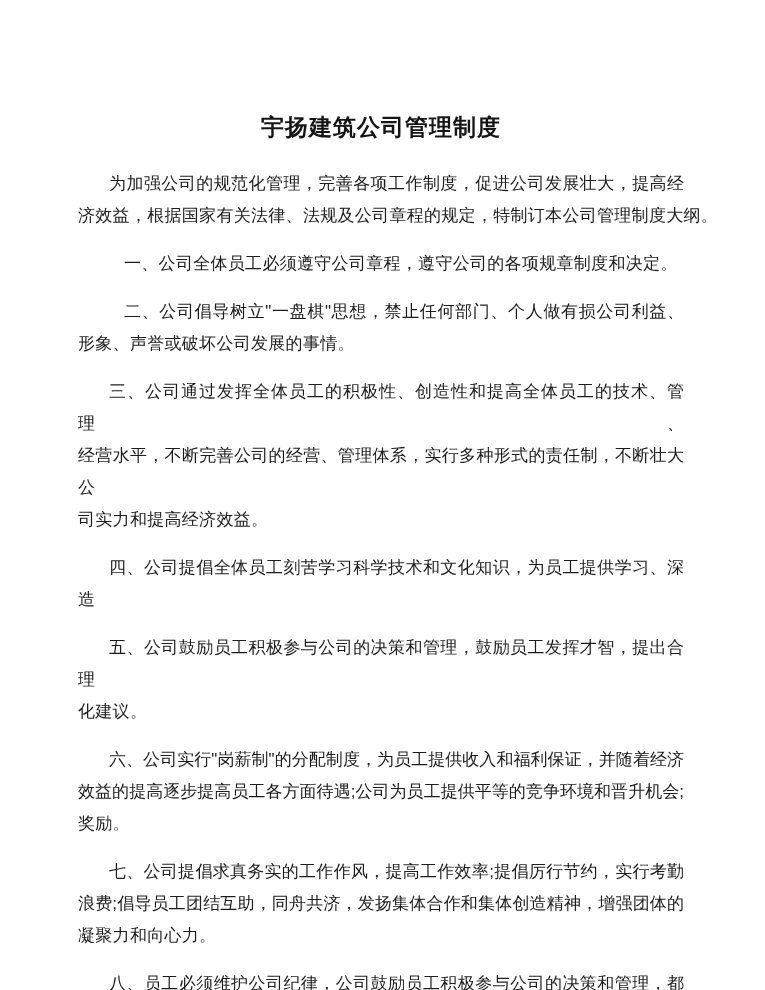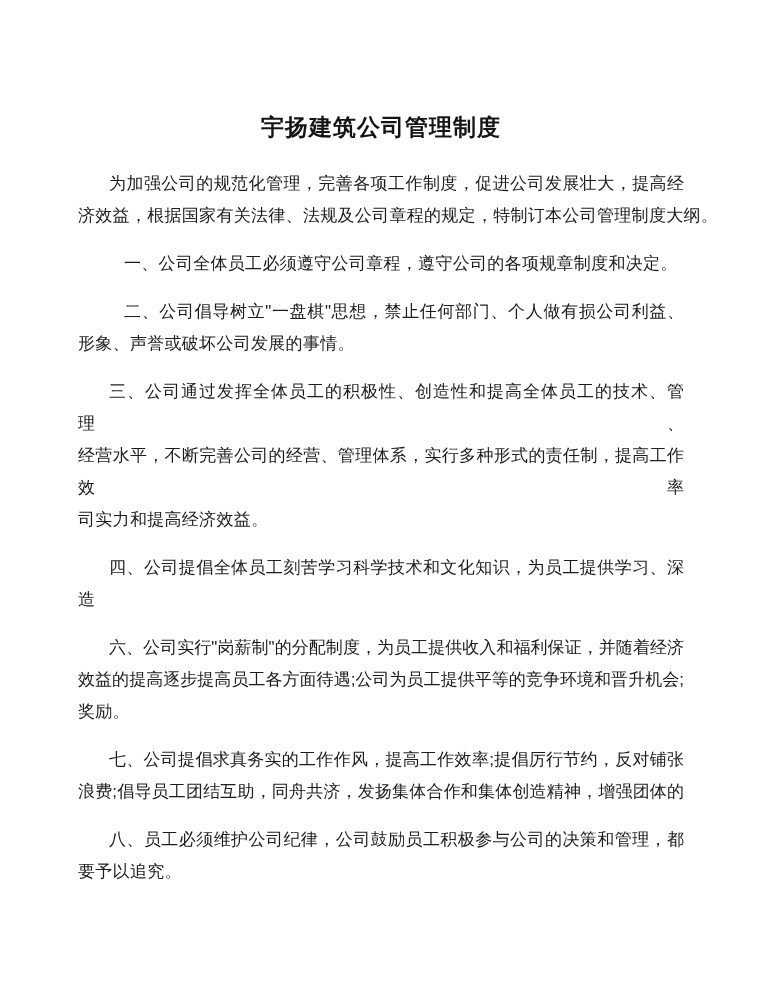--- a/index.html
+++ b/index.html
@@ -56,33 +56,38 @@
       </div>
       <div class="paragraph">
         <div class="line indent-3">一、公司全体员工必须遵守公司章程，遵守公司的各项规章制度和决定。</div>
       </div>
       <div class="paragraph">
         <div class="line indent-3 fill">二、公司倡导树立"一盘棋"思想，禁止任何部门、个人做有损公司利益、</div>
         <div class="line">形象、声誉或破坏公司发展的事情。</div>
       </div>
       <div class="paragraph">
         <div class="line indent-2 fill">三、公司通过发挥全体员工的积极性、创造性和提高全体员工的技术、管理、</div>
-        <div class="line fill">经营水平，不断完善公司的经营、管理体系，实行多种形式的责任制，提高工作效率</div>
+        <div class="line fill">经营水平，不断完善公司的经营、管理体系，实行多种形式的责任制，不断壮大公</div>
         <div class="line">司实力和提高经济效益。</div>
       </div>
       <div class="paragraph">
         <div class="line indent-2 fill">四、公司提倡全体员工刻苦学习科学技术和文化知识，为员工提供学习、深造</div>
+      </div>
+      <div class="paragraph">
+        <div class="line indent-2 fill">五、公司鼓励员工积极参与公司的决策和管理，鼓励员工发挥才智，提出合理</div>
+        <div class="line">化建议。</div>
       </div>
       <div class="paragraph">
         <div class="line indent-2 fill">六、公司实行"岗薪制"的分配制度，为员工提供收入和福利保证，并随着经济</div>
         <div class="line fill">效益的提高逐步提高员工各方面待遇;公司为员工提供平等的竞争环境和晋升机会;</div>
         <div class="line">奖励。</div>
       </div>
       <div class="paragraph">
-        <div class="line indent-2 fill">七、公司提倡求真务实的工作作风，提高工作效率;提倡厉行节约，反对铺张</div>
+        <div class="line indent-2 fill">七、公司提倡求真务实的工作作风，提高工作效率;提倡厉行节约，实行考勤</div>
         <div class="line fill">浪费;倡导员工团结互助，同舟共济，发扬集体合作和集体创造精神，增强团体的</div>
+        <div class="line">凝聚力和向心力。</div>
       </div>
       <div class="paragraph">
         <div class="line indent-2 fill">八、员工必须维护公司纪律，公司鼓励员工积极参与公司的决策和管理，都</div>
         <div class="line">要予以追究。</div>
       </div>
     </div>
 </div>
 
 </body></html>

